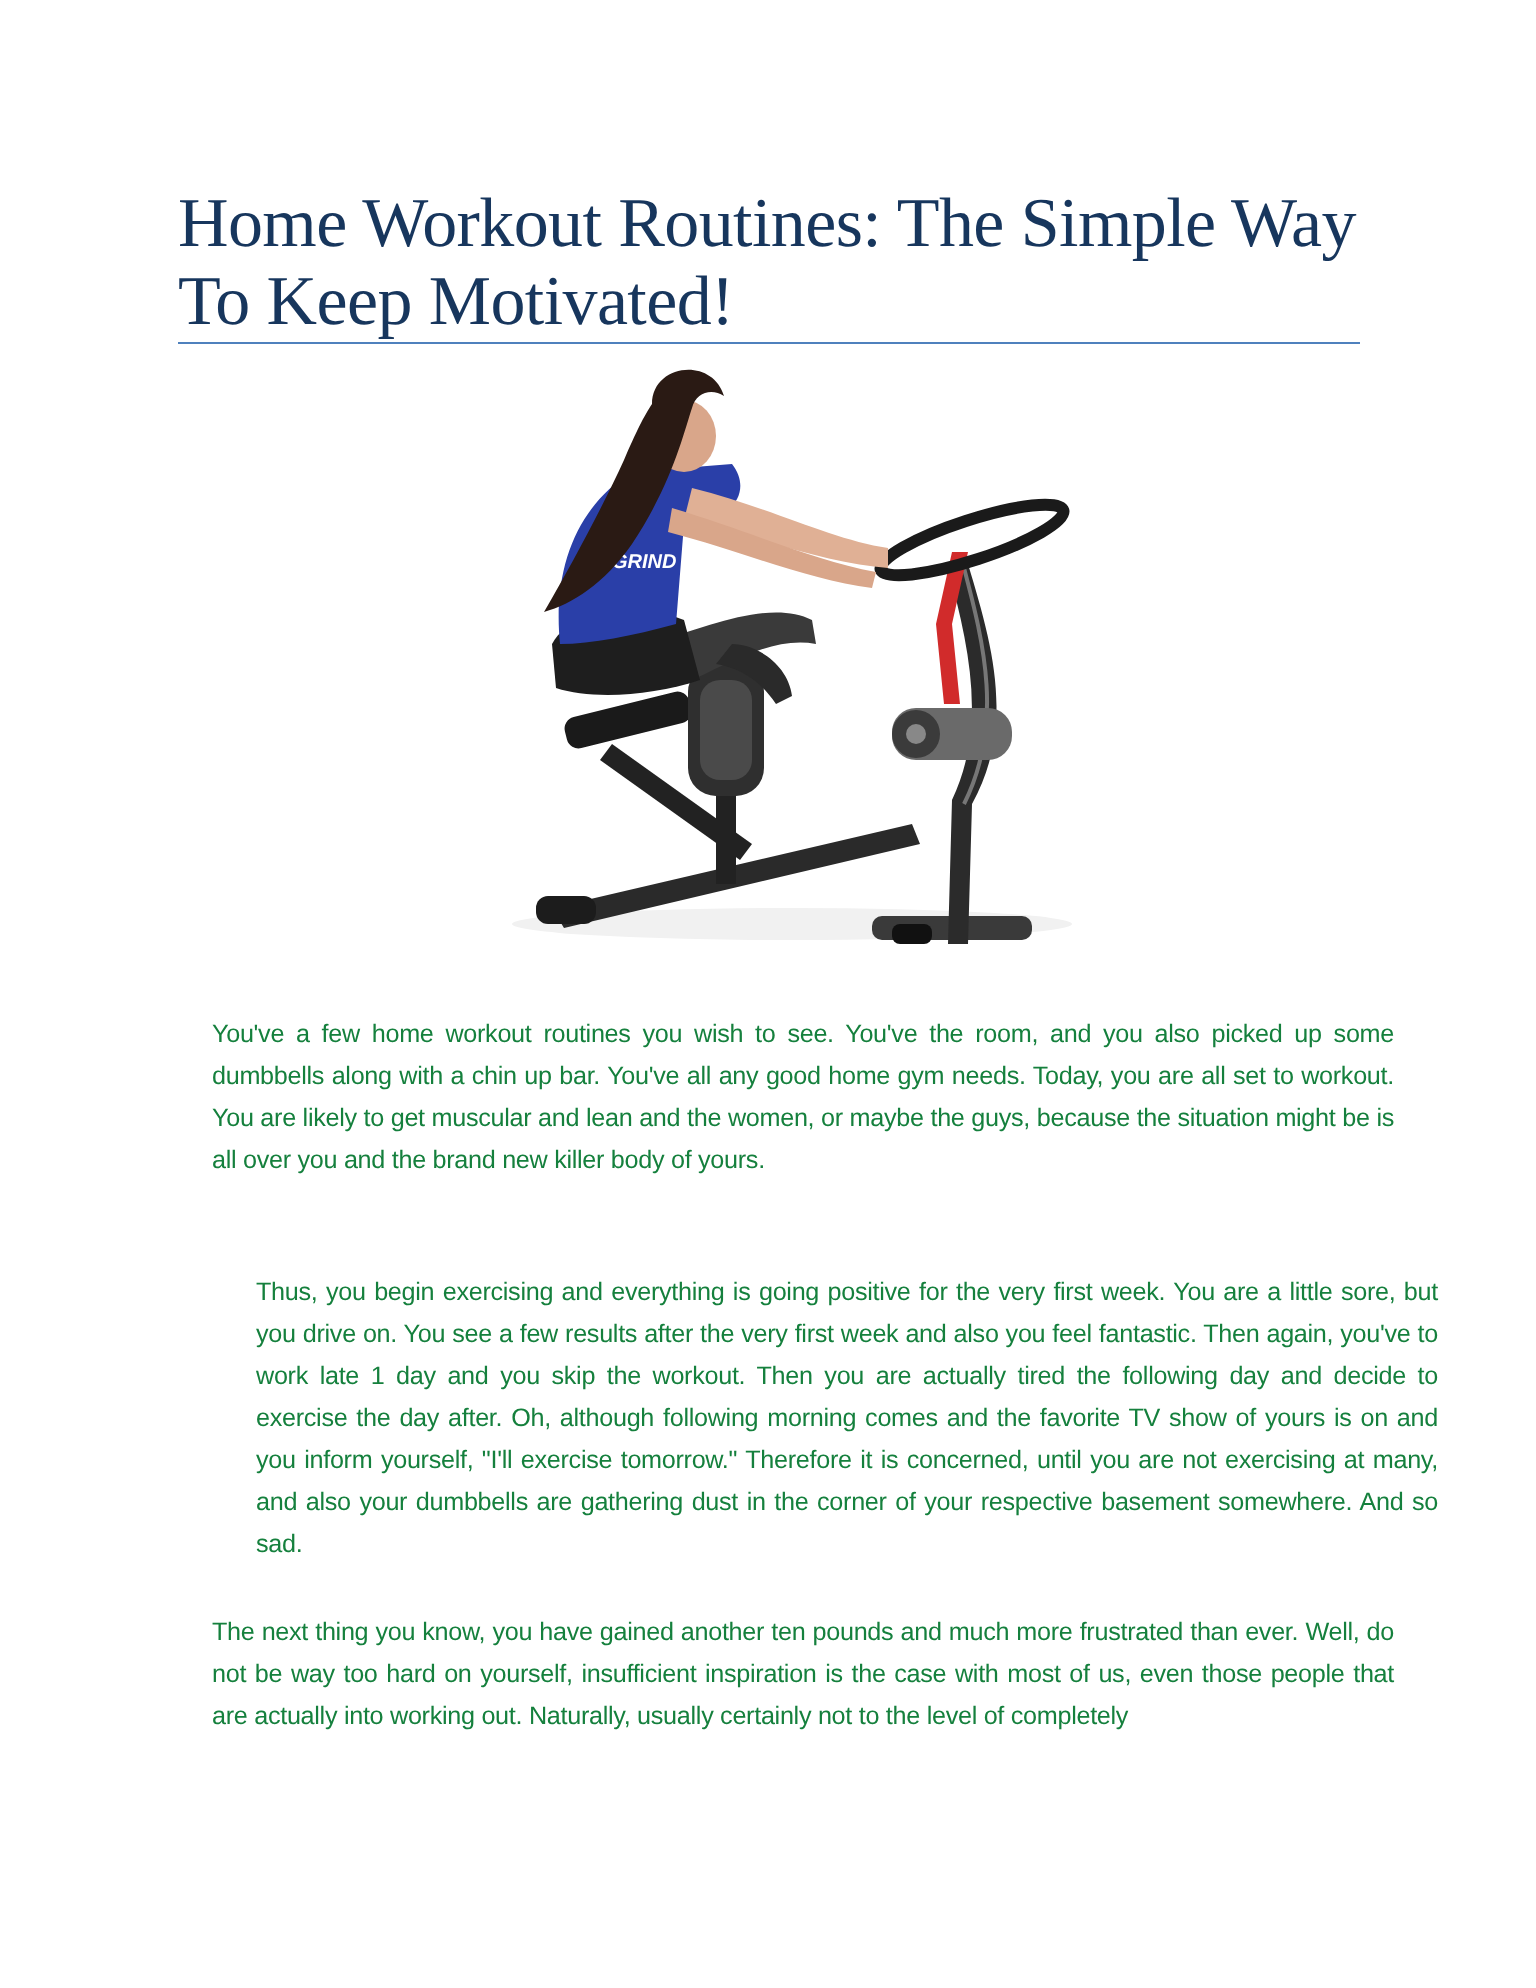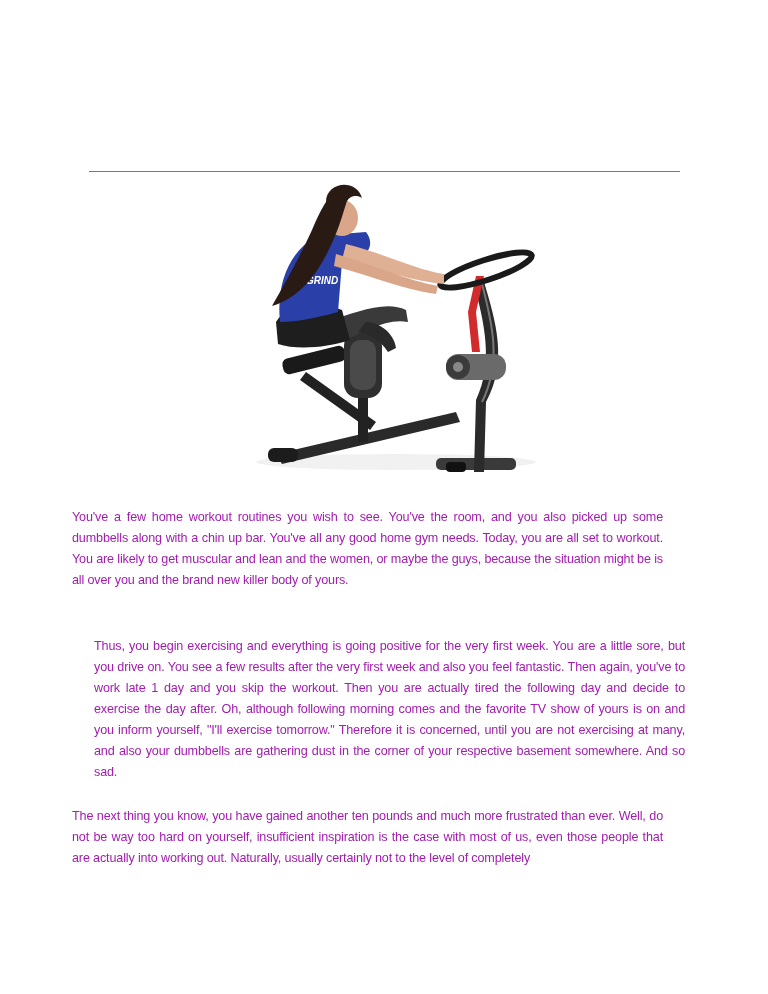--- a/index.html
+++ b/index.html
@@ -6,33 +6,34 @@
   body { width: 768px; height: 994px; position: relative; overflow: hidden; font-family: "Liberation Sans", sans-serif; }
   .page { position: absolute; left: 0; top: 0; width: 768px; height: 994px; background: #fff; }
   .title {
     position: absolute; left: 89px; top: 92px; width: 600px;
     font-family: "Liberation Serif", serif; font-size: 35px; line-height: 39px;
     color: #17365d; letter-spacing: -0.3px;
   }
   .title-rule { position: absolute; left: 89px; top: 171px; width: 591px; height: 1px; background: #4f81bd; }
   .figure { position: absolute; left: 246px; top: 172px; width: 306px; height: 306px; font-style: italic; }
   .para {
-    position: absolute; left: 72px; width: 591px;
+    position: absolute; left: 106px; width: 591px;
     font-family: "Liberation Sans", sans-serif; font-size: 12.6px; line-height: 21px;
-    color: #a21caf; text-align: justify; letter-spacing: -0.15px;
+    color: #15803d; text-align: justify; letter-spacing: -0.15px;
   }
   .p1 { top: 507px; }
   .p2 { top: 636px; margin-left: 22px; }
   .p3 { top: 806px; }
 </style>
 </head>
 <body>
 
 <div class="page">
 
+  <div class="title">Home Workout Routines: The Simple Way To Keep Motivated!</div>
   <div class="title-rule"></div>
 
   <div class="figure">
     <svg width="306" height="306" viewBox="0 0 306 306" xmlns="http://www.w3.org/2000/svg">
       <rect width="306" height="306" fill="#ffffff"></rect>
 
       <ellipse cx="150" cy="290" rx="140" ry="8" fill="#f1f1f1"></ellipse>
 
       <polygon points="30,282 210,240 214,250 36,292" fill="#2a2a2a"></polygon>
       <rect x="22" y="276" width="30" height="14" rx="6" fill="#1c1c1c"></rect>

